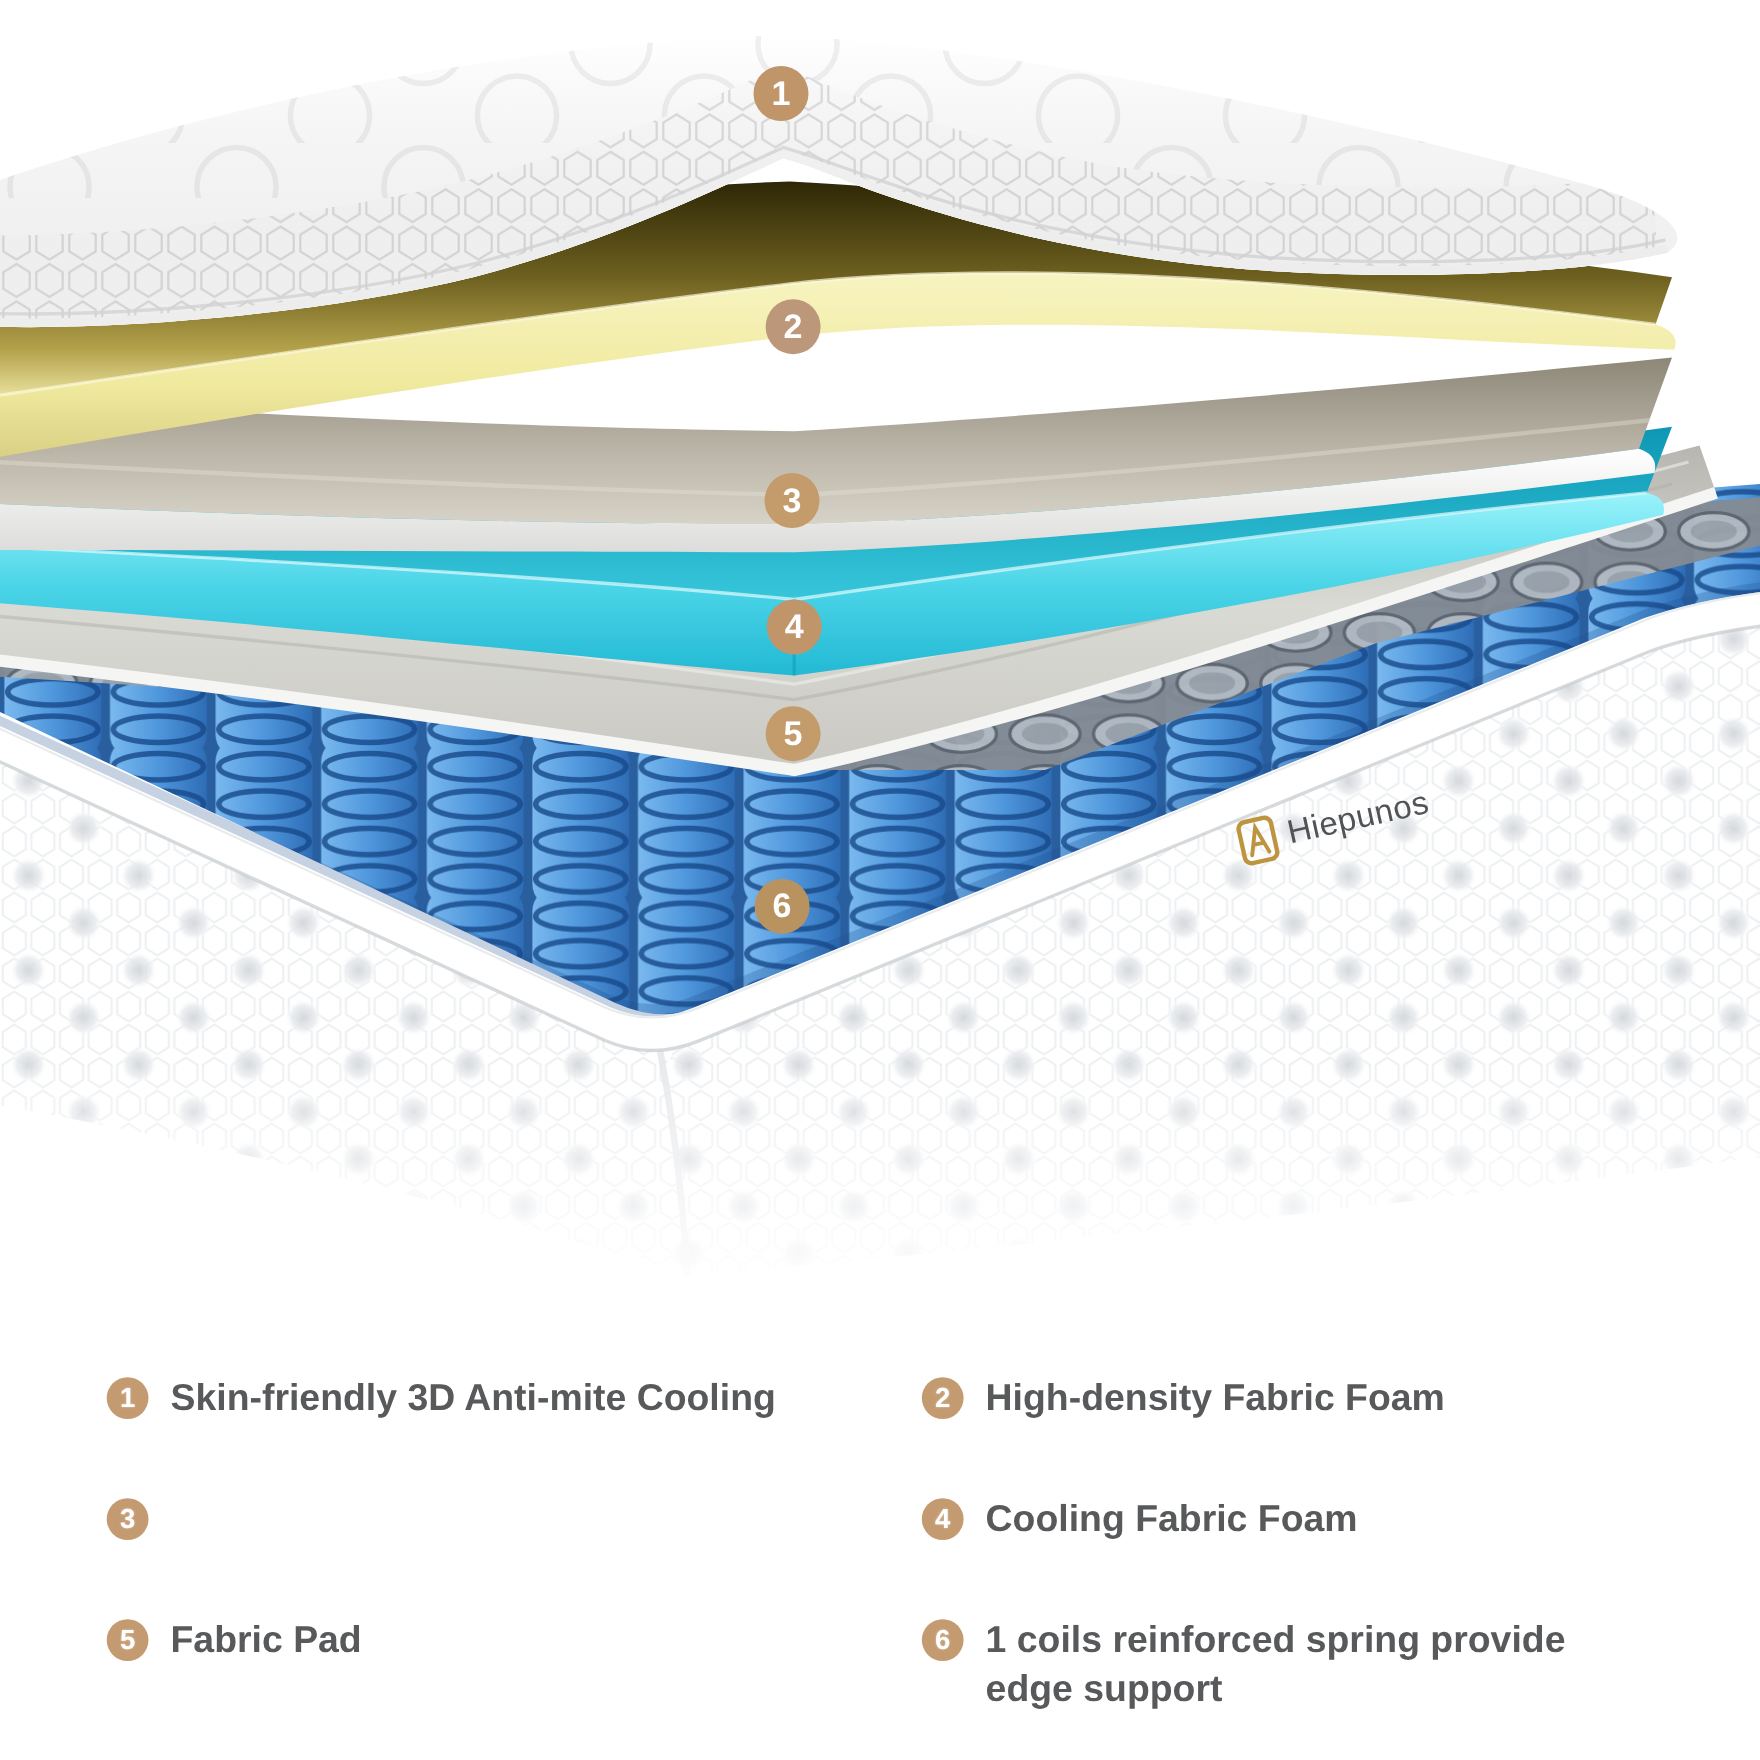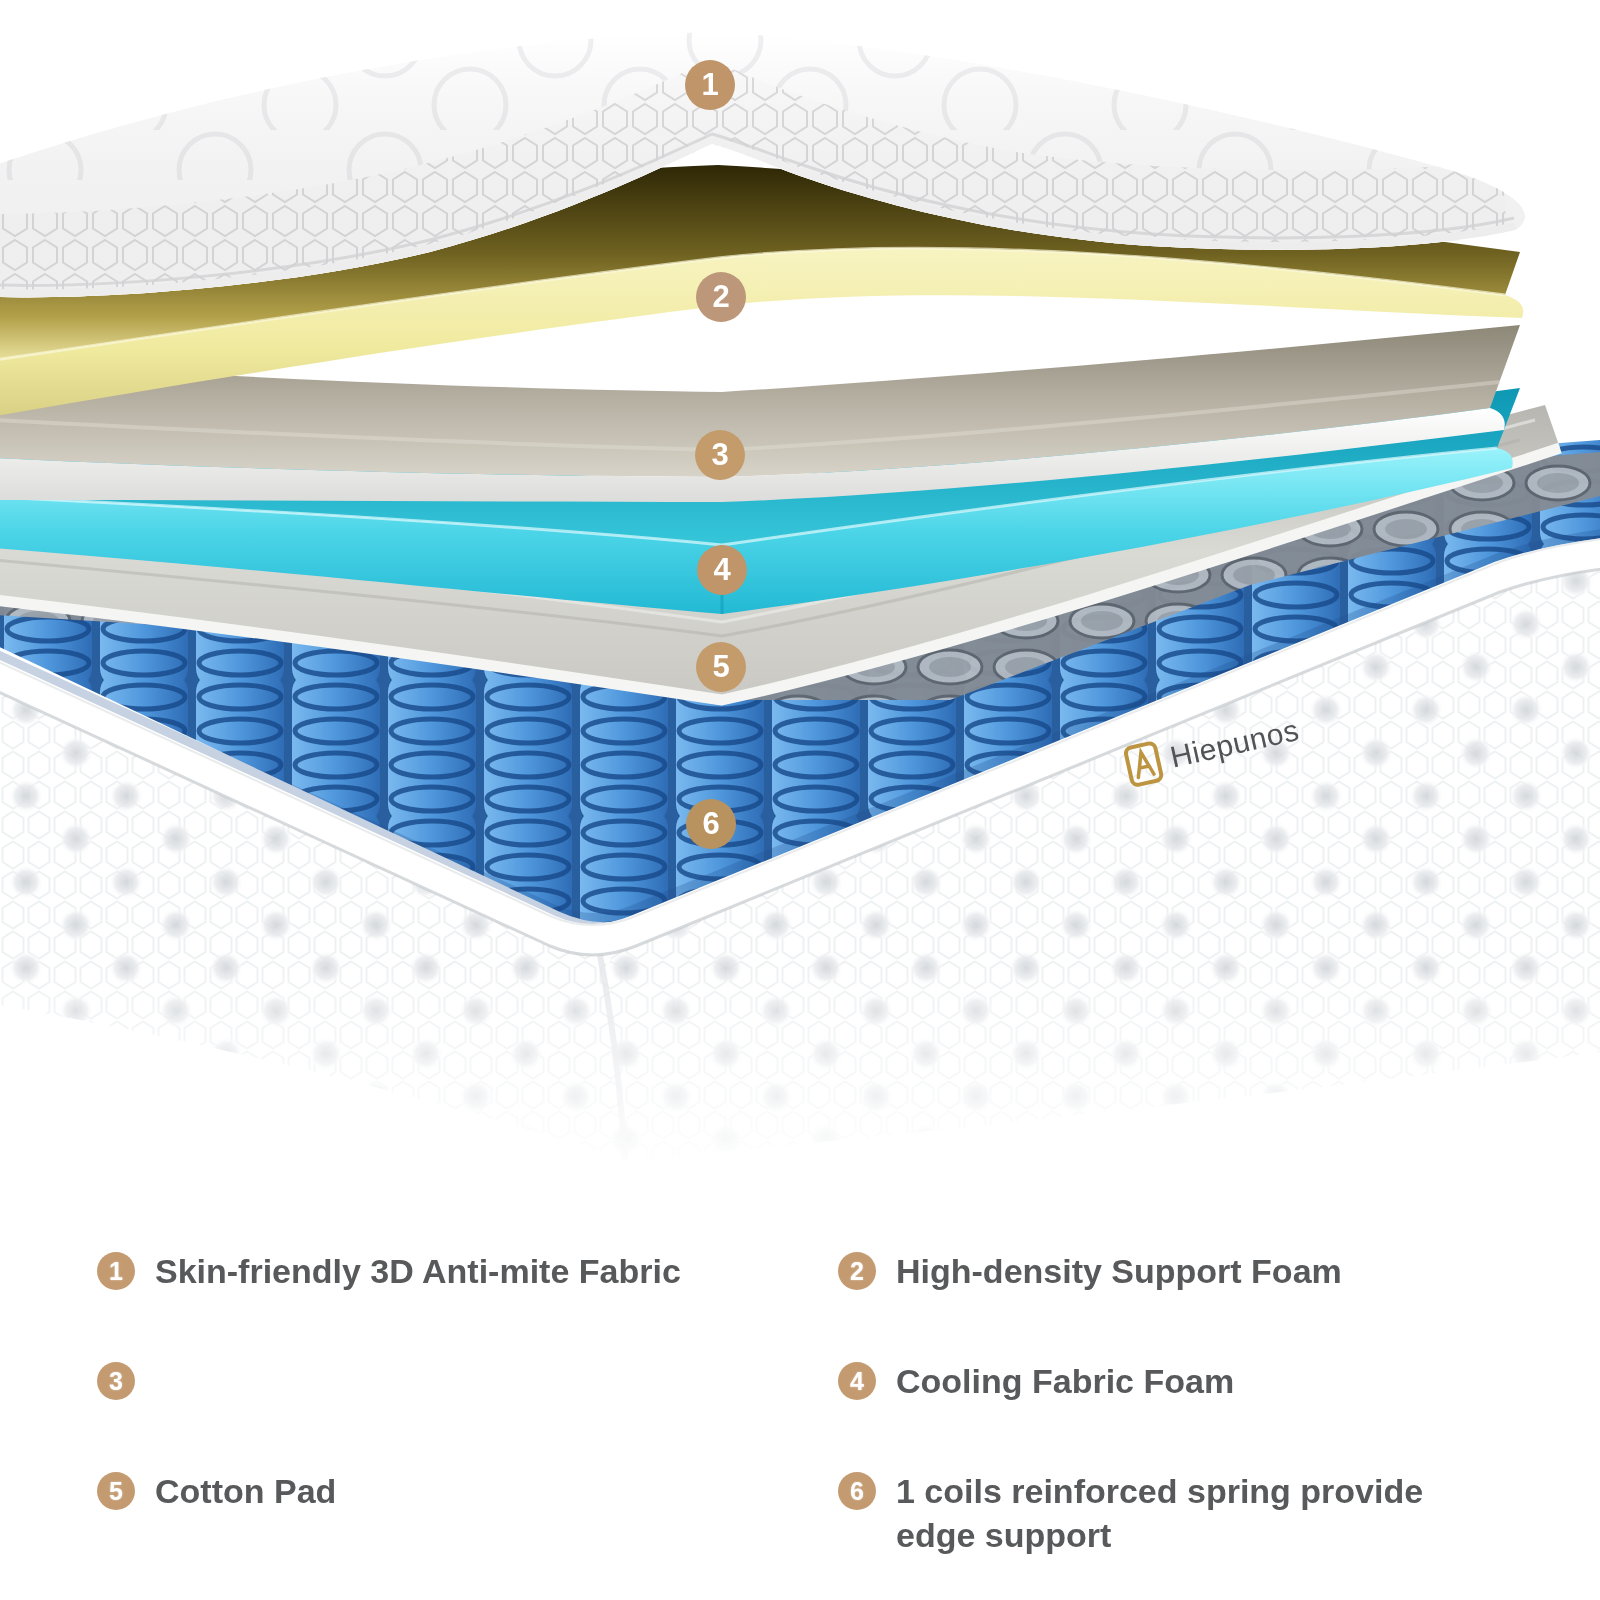--- a/index.html
+++ b/index.html
@@ -219,35 +219,35 @@
 
   <div class="diagram-badge db1">1</div>
   <div class="diagram-badge db2">2</div>
   <div class="diagram-badge db3">3</div>
   <div class="diagram-badge db4">4</div>
   <div class="diagram-badge db5">5</div>
   <div class="diagram-badge db6">6</div>
 
   <div class="legend-item li1">
     <span class="legend-badge">1</span>
-    <span class="legend-label">Skin-friendly 3D Anti-mite Fabric</span>
+    <span class="legend-label">Skin-friendly 3D Anti-mite Cooling</span>
   </div>
   <div class="legend-item li2">
     <span class="legend-badge">2</span>
-    <span class="legend-label">High-density Support Foam</span>
+    <span class="legend-label">High-density Fabric Foam</span>
   </div>
   <div class="legend-item li3">
     <span class="legend-badge">3</span>
   </div>
   <div class="legend-item li4">
     <span class="legend-badge">4</span>
     <span class="legend-label">Cooling Fabric Foam</span>
   </div>
   <div class="legend-item li5">
     <span class="legend-badge">5</span>
-    <span class="legend-label">Cotton Pad</span>
+    <span class="legend-label">Fabric Pad</span>
   </div>
   <div class="legend-item li6">
     <span class="legend-badge">6</span>
     <span class="legend-label">1 coils reinforced spring provide edge support</span>
   </div>
 
 </div>
 
 </body></html>

